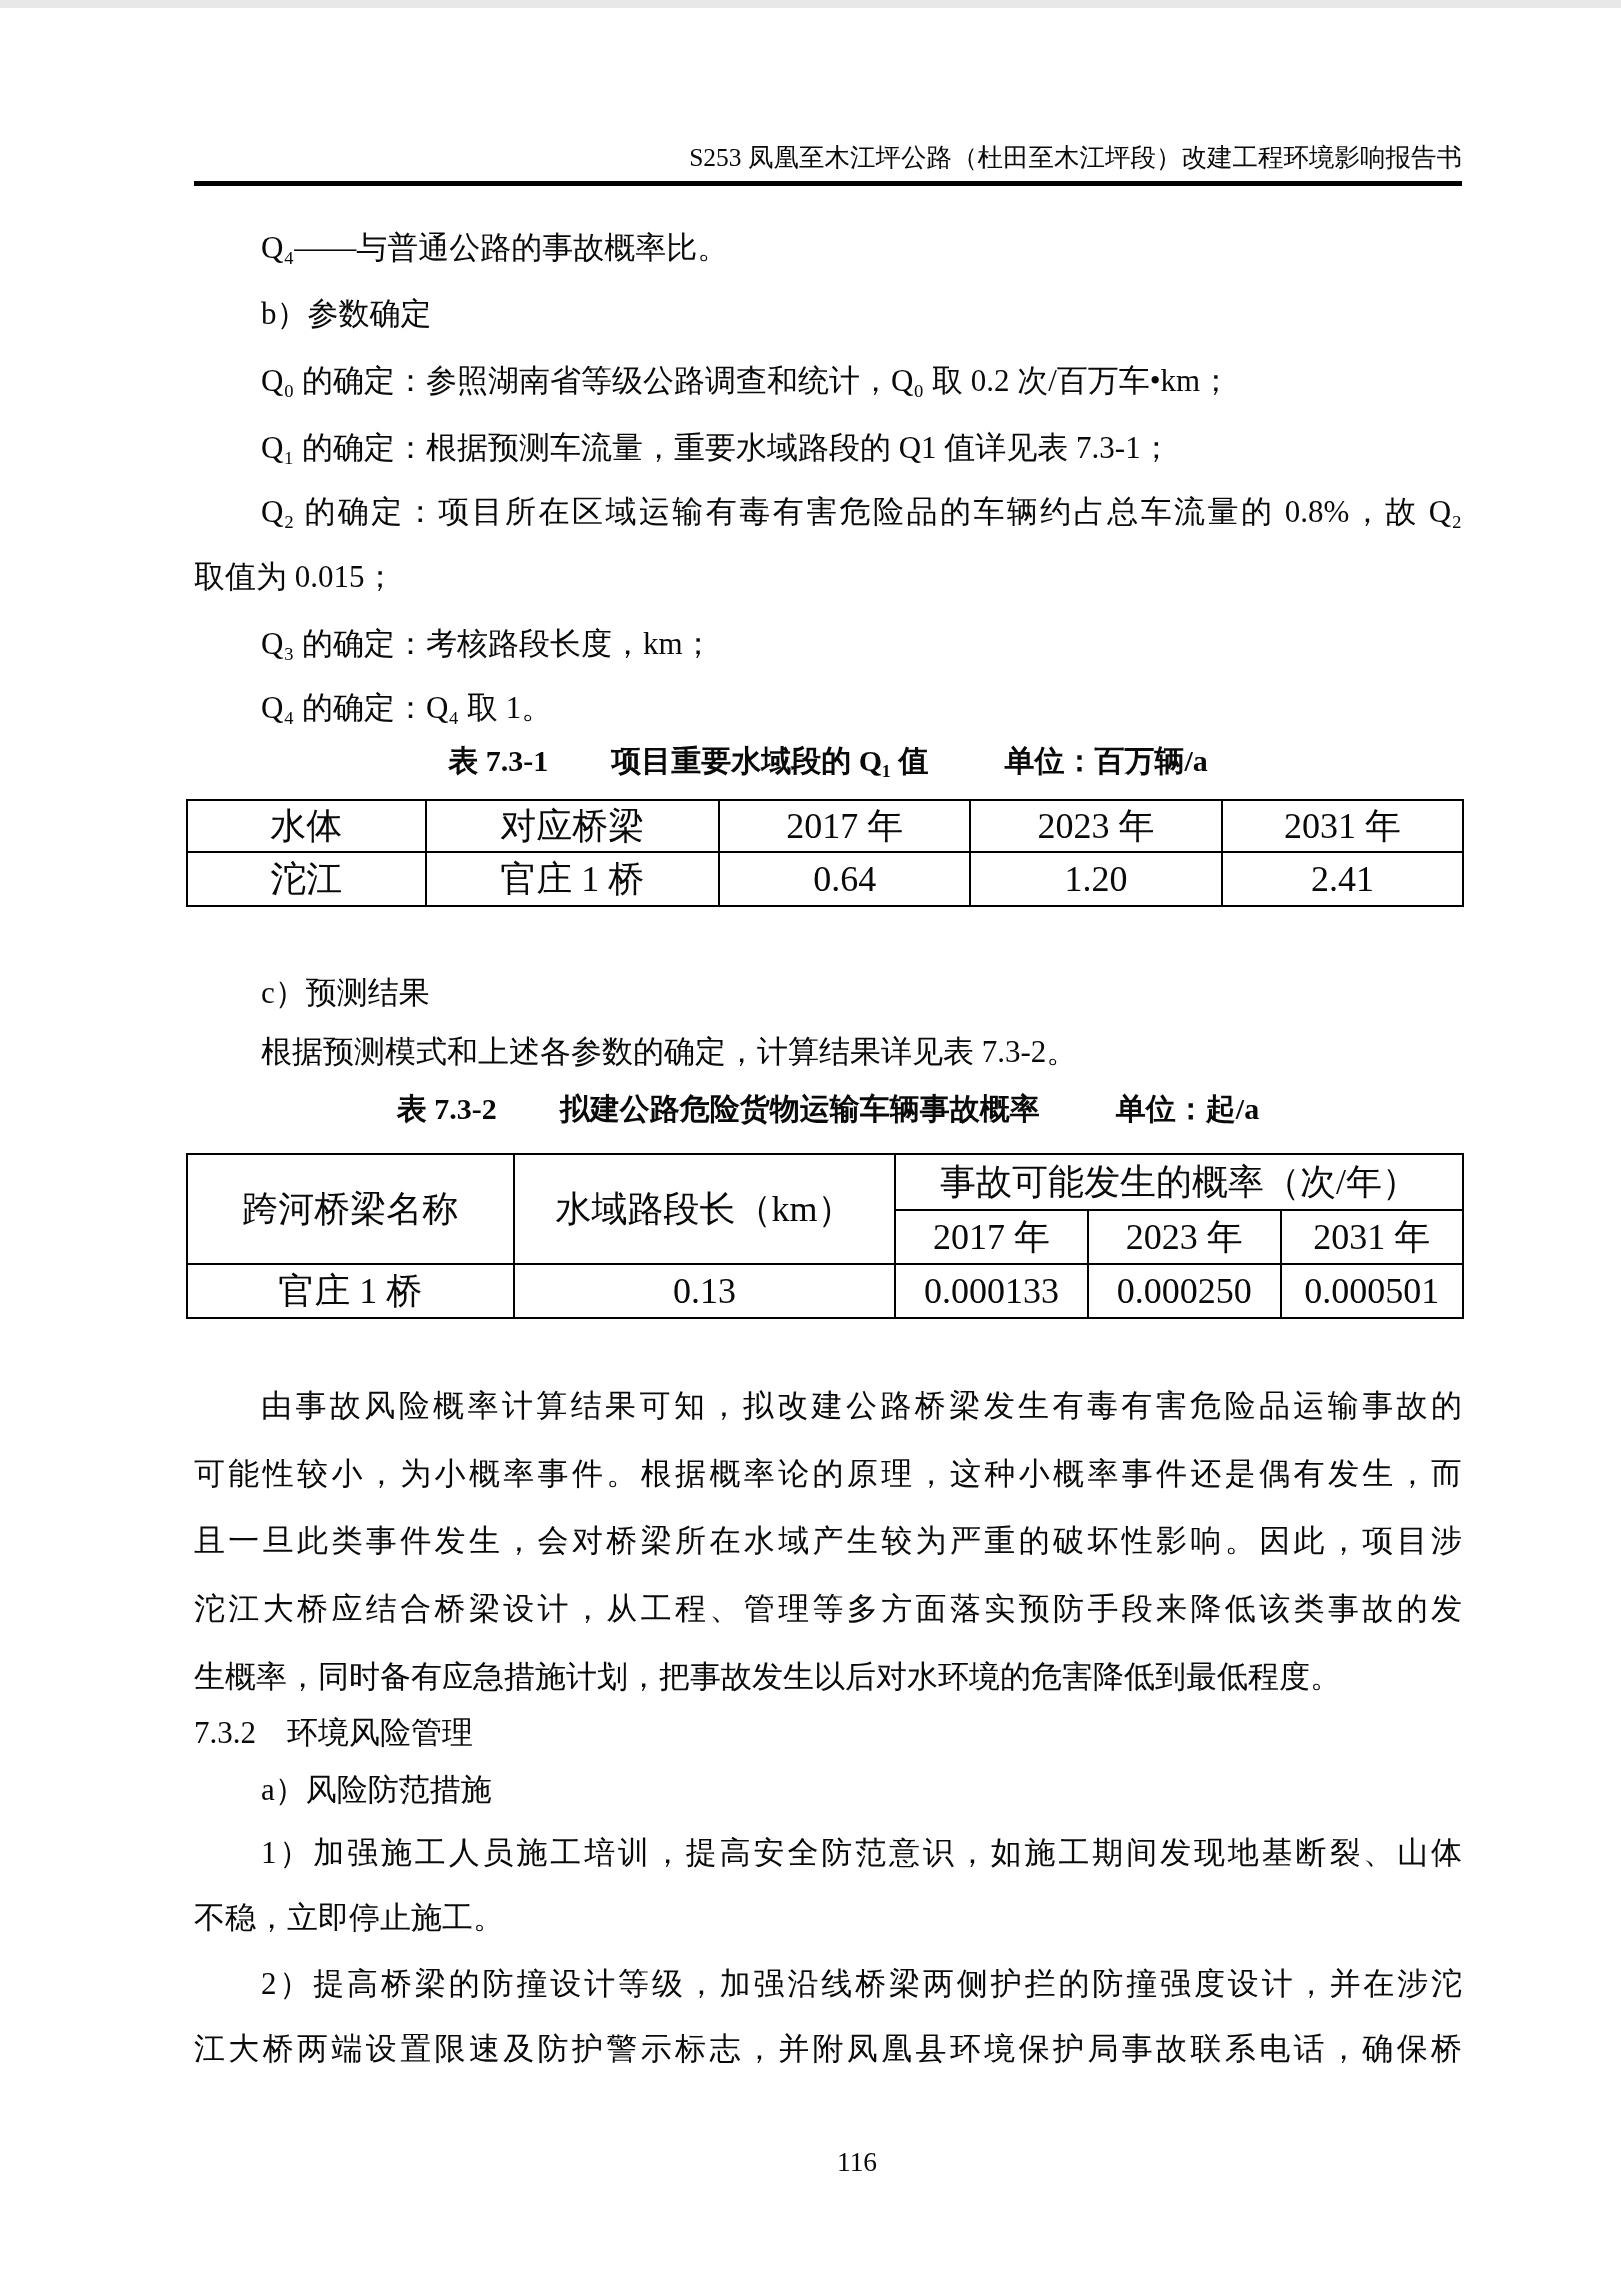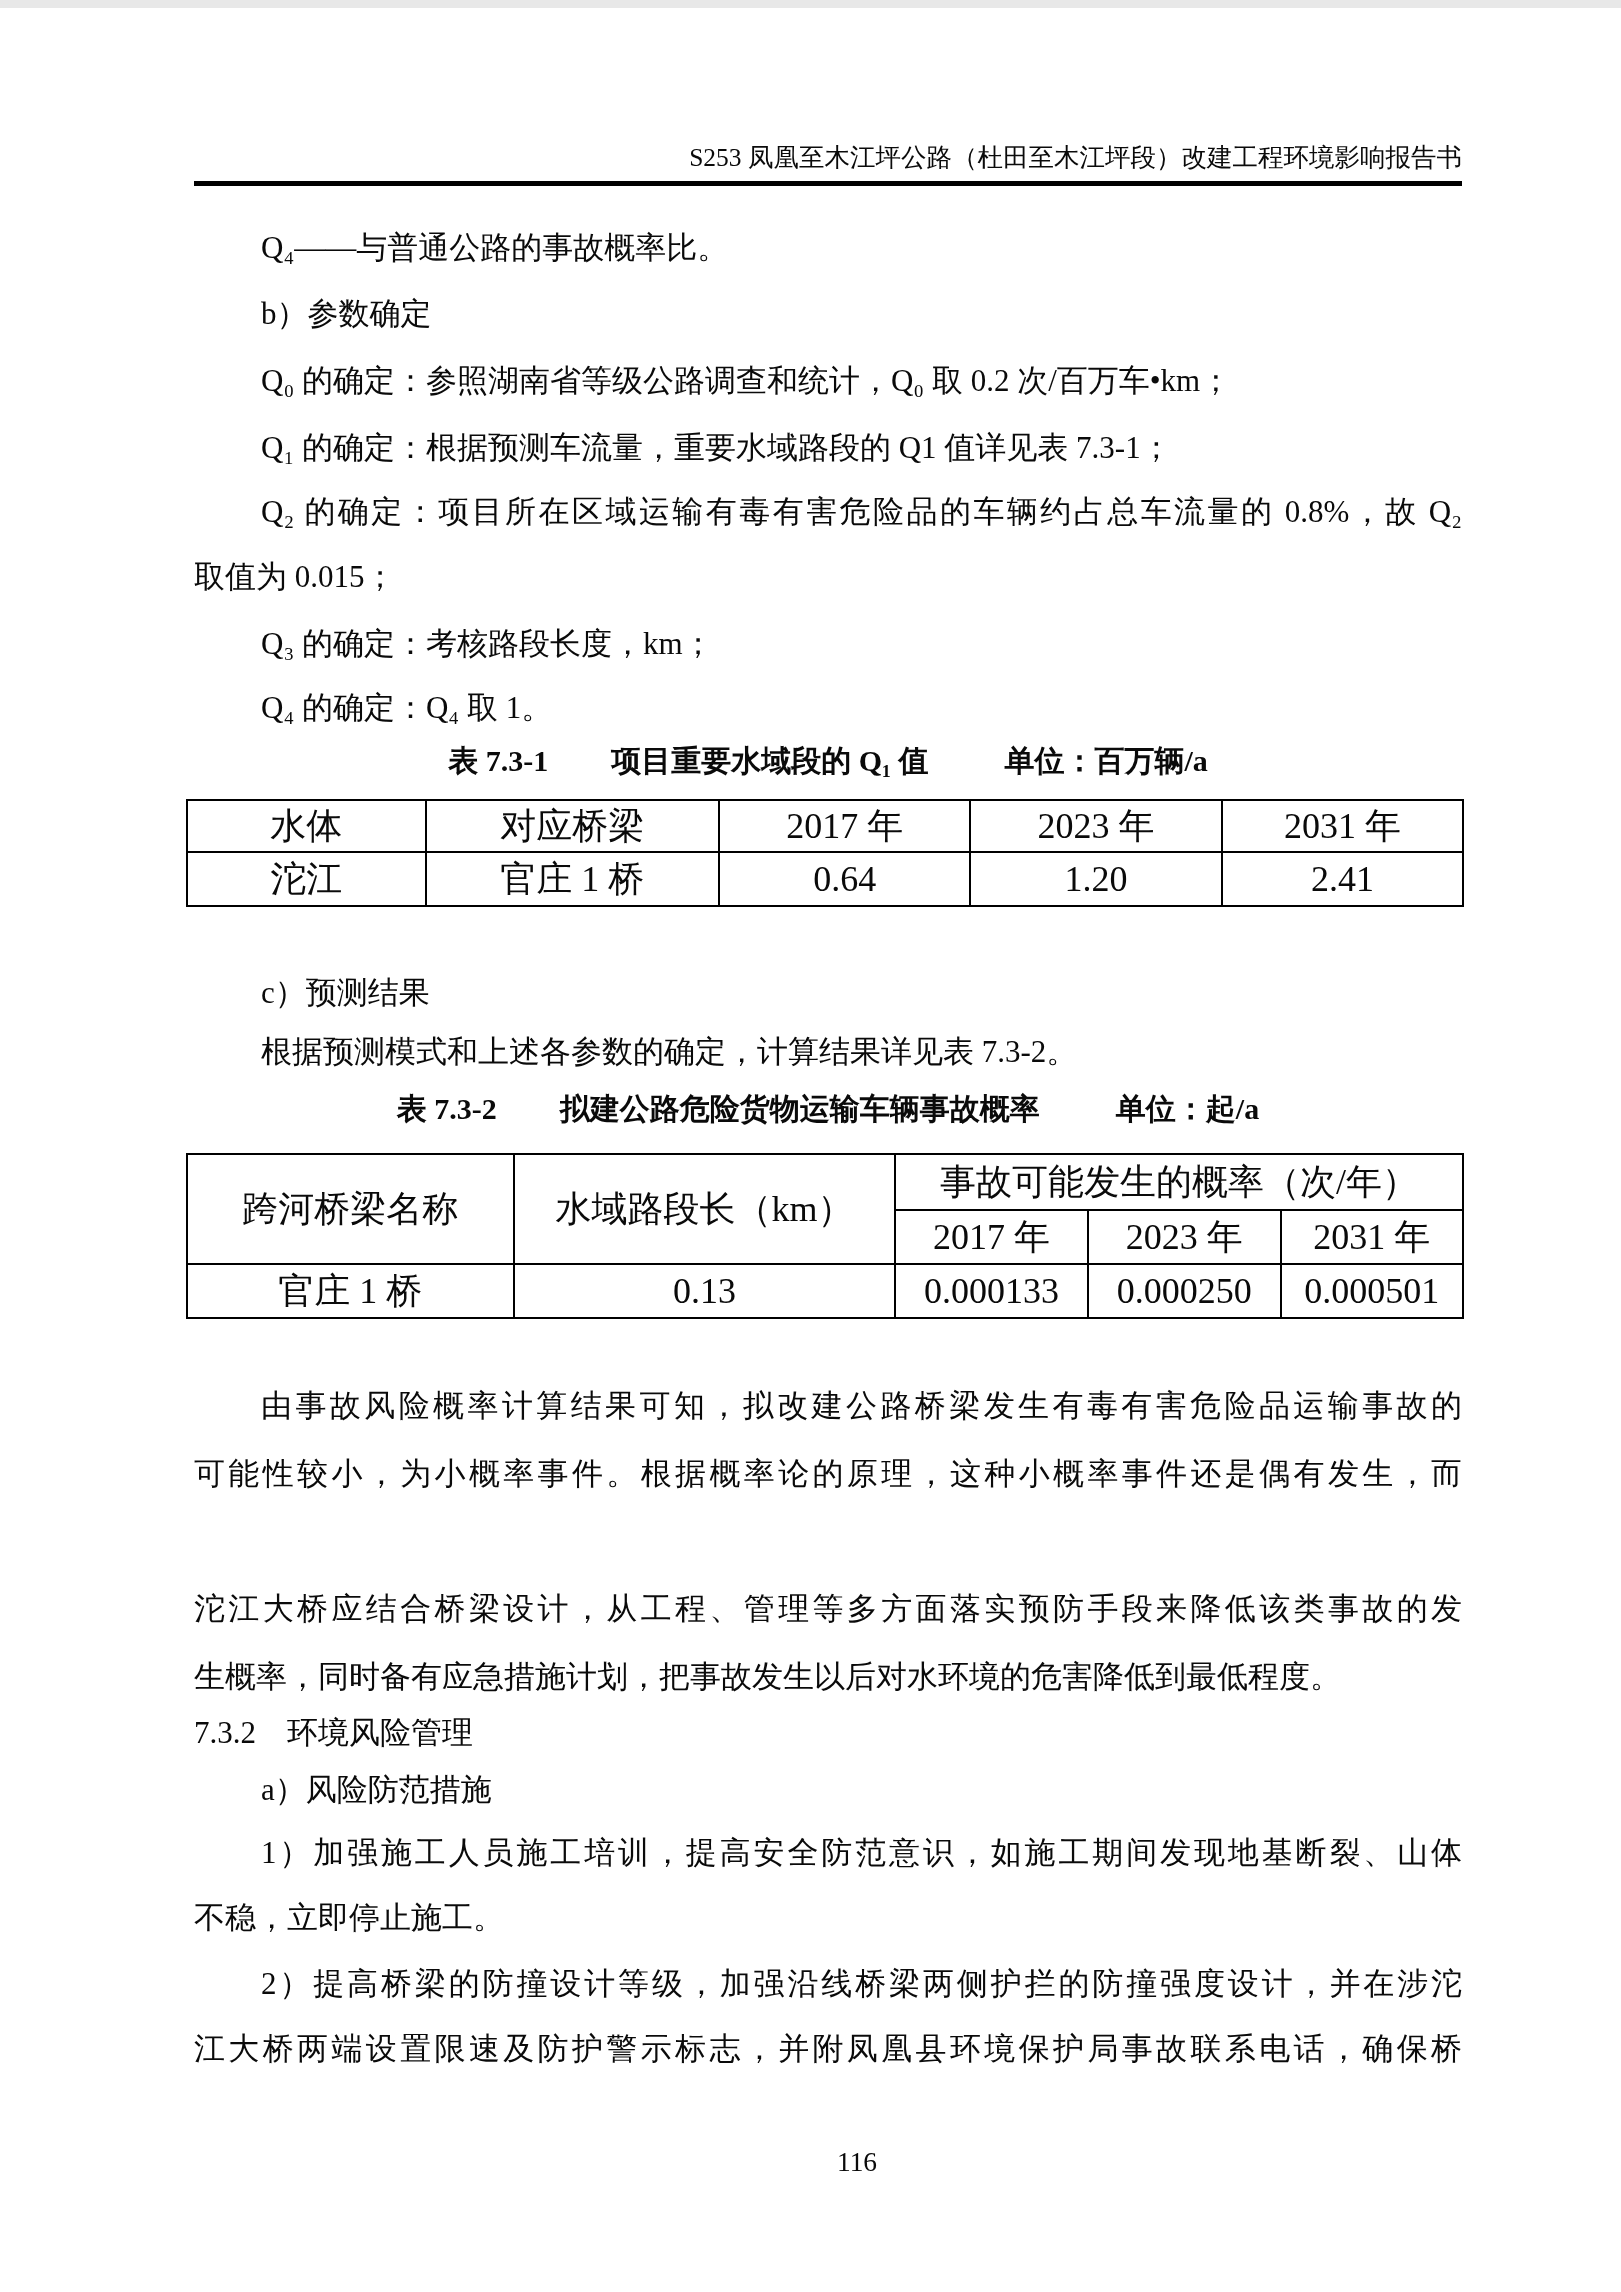--- a/index.html
+++ b/index.html
@@ -157,20 +157,21 @@
       <td>0.13</td>
       <td>0.000133</td>
       <td>0.000250</td>
       <td>0.000501</td>
     </tr>
   </tbody>
     </table>
 
   <div class="bline indent just" style="top:1376px">由事故风险概率计算结果可知，拟改建公路桥梁发生有毒有害危险品运输事故的</div>
   <div class="bline just" style="top:1444px">可能性较小，为小概率事件。根据概率论的原理，这种小概率事件还是偶有发生，而</div>
+  <div class="bline just" style="top:1511px">且一旦此类事件发生，会对桥梁所在水域产生较为严重的破坏性影响。因此，项目涉</div>
   <div class="bline" style="top:1647px">生概率，同时备有应急措施计划，把事故发生以后对水环境的危害降低到最低程度。</div>
   <div class="bline just" style="top:1579px">沱江大桥应结合桥梁设计，从工程、管理等多方面落实预防手段来降低该类事故的发</div>
 
   <div class="bline" style="top:1703px">7.3.2　环境风险管理</div>
   <div class="bline indent" style="top:1760px">a）风险防范措施</div>
 
   <div class="bline indent just" style="top:1823px">1）加强施工人员施工培训，提高安全防范意识，如施工期间发现地基断裂、山体</div>
   <div class="bline" style="top:1888px">不稳，立即停止施工。</div>
 
   <div class="bline indent just" style="top:1954px">2）提高桥梁的防撞设计等级，加强沿线桥梁两侧护拦的防撞强度设计，并在涉沱</div>

